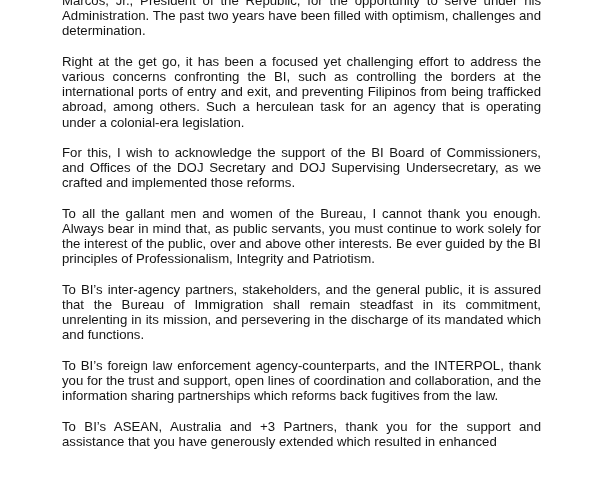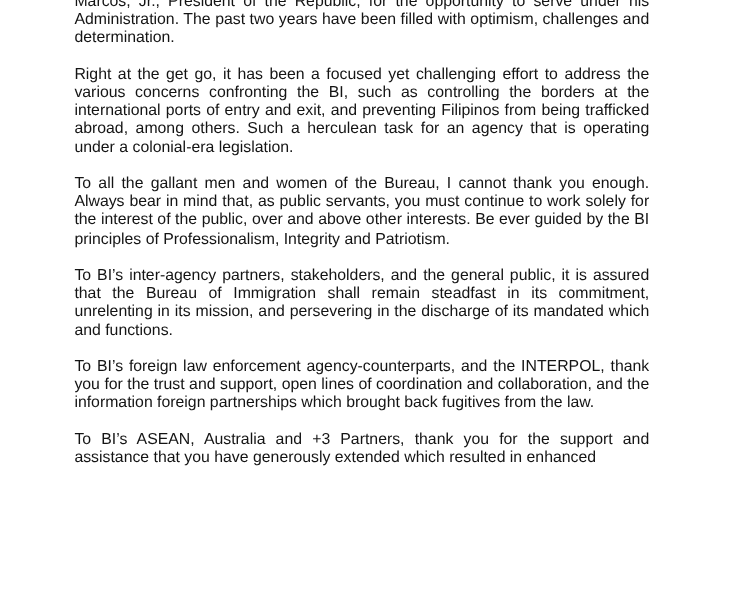--- a/index.html
+++ b/index.html
@@ -22,17 +22,18 @@
     margin: 0 0 15.2px 0;
     text-align: justify;
   }
 </style>
 </head>
 <body>
 
 <div class="page">
   <p class="para">Marcos, Jr., President of the Republic, for the opportunity to serve under his Administration. The past two years have been filled with optimism, challenges and determination.</p>
   <p class="para">Right at the get go, it has been a focused yet challenging effort to address the various concerns confronting the BI, such as controlling the borders at the international ports of entry and exit, and preventing Filipinos from being trafficked abroad, among others. Such a herculean task for an agency that is operating under a colonial-era legislation.</p>
+  <p class="para">For this, I wish to acknowledge the support of the BI Board of Commissioners, and Offices of the DOJ Secretary and DOJ Supervising Undersecretary, as we crafted and implemented those reforms.</p>
   <p class="para">To all the gallant men and women of the Bureau, I cannot thank you enough. Always bear in mind that, as public servants, you must continue to work solely for the interest of the public, over and above other interests. Be ever guided by the BI principles of Professionalism, Integrity and Patriotism.</p>
   <p class="para">To BI’s inter-agency partners, stakeholders, and the general public, it is assured that the Bureau of Immigration shall remain steadfast in its commitment, unrelenting in its mission, and persevering in the discharge of its mandated which and functions.</p>
-  <p class="para">To BI’s foreign law enforcement agency-counterparts, and the INTERPOL, thank you for the trust and support, open lines of coordination and collaboration, and the information foreign partnerships which brought back fugitives from the law.</p>
+  <p class="para">To BI’s foreign law enforcement agency-counterparts, and the INTERPOL, thank you for the trust and support, open lines of coordination and collaboration, and the information sharing partnerships which reforms back fugitives from the law.</p>
   <p class="para">To BI’s ASEAN, Australia and +3 Partners, thank you for the support and assistance that you have generously extended which resulted in enhanced</p>
 </div>
 
 </body></html>

